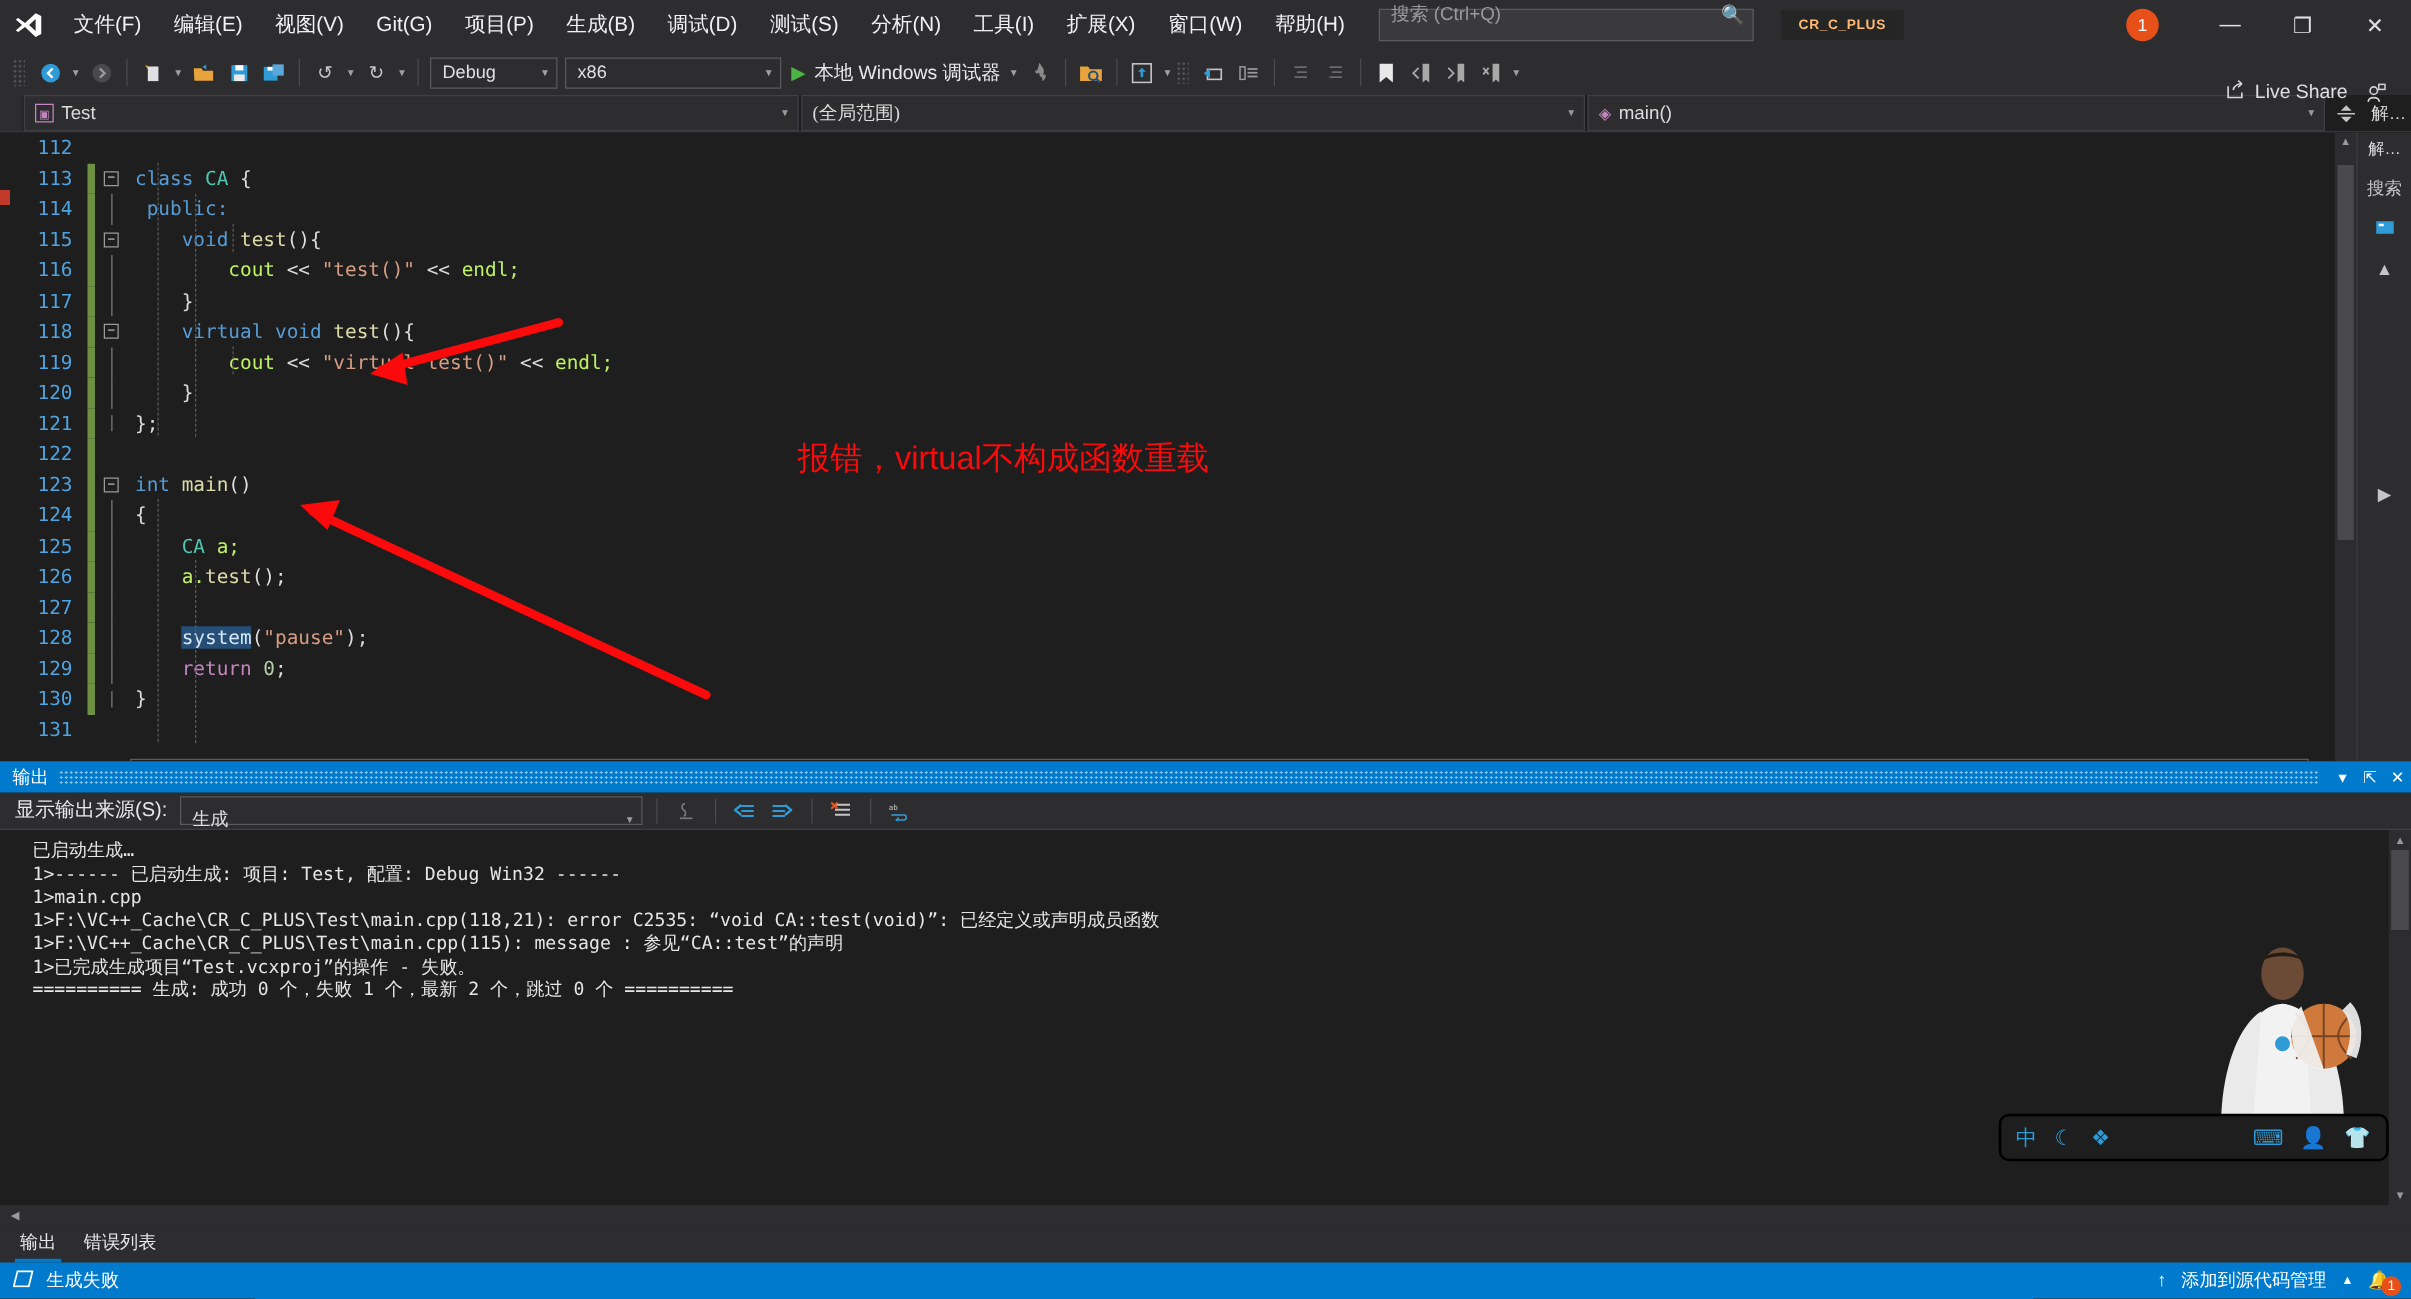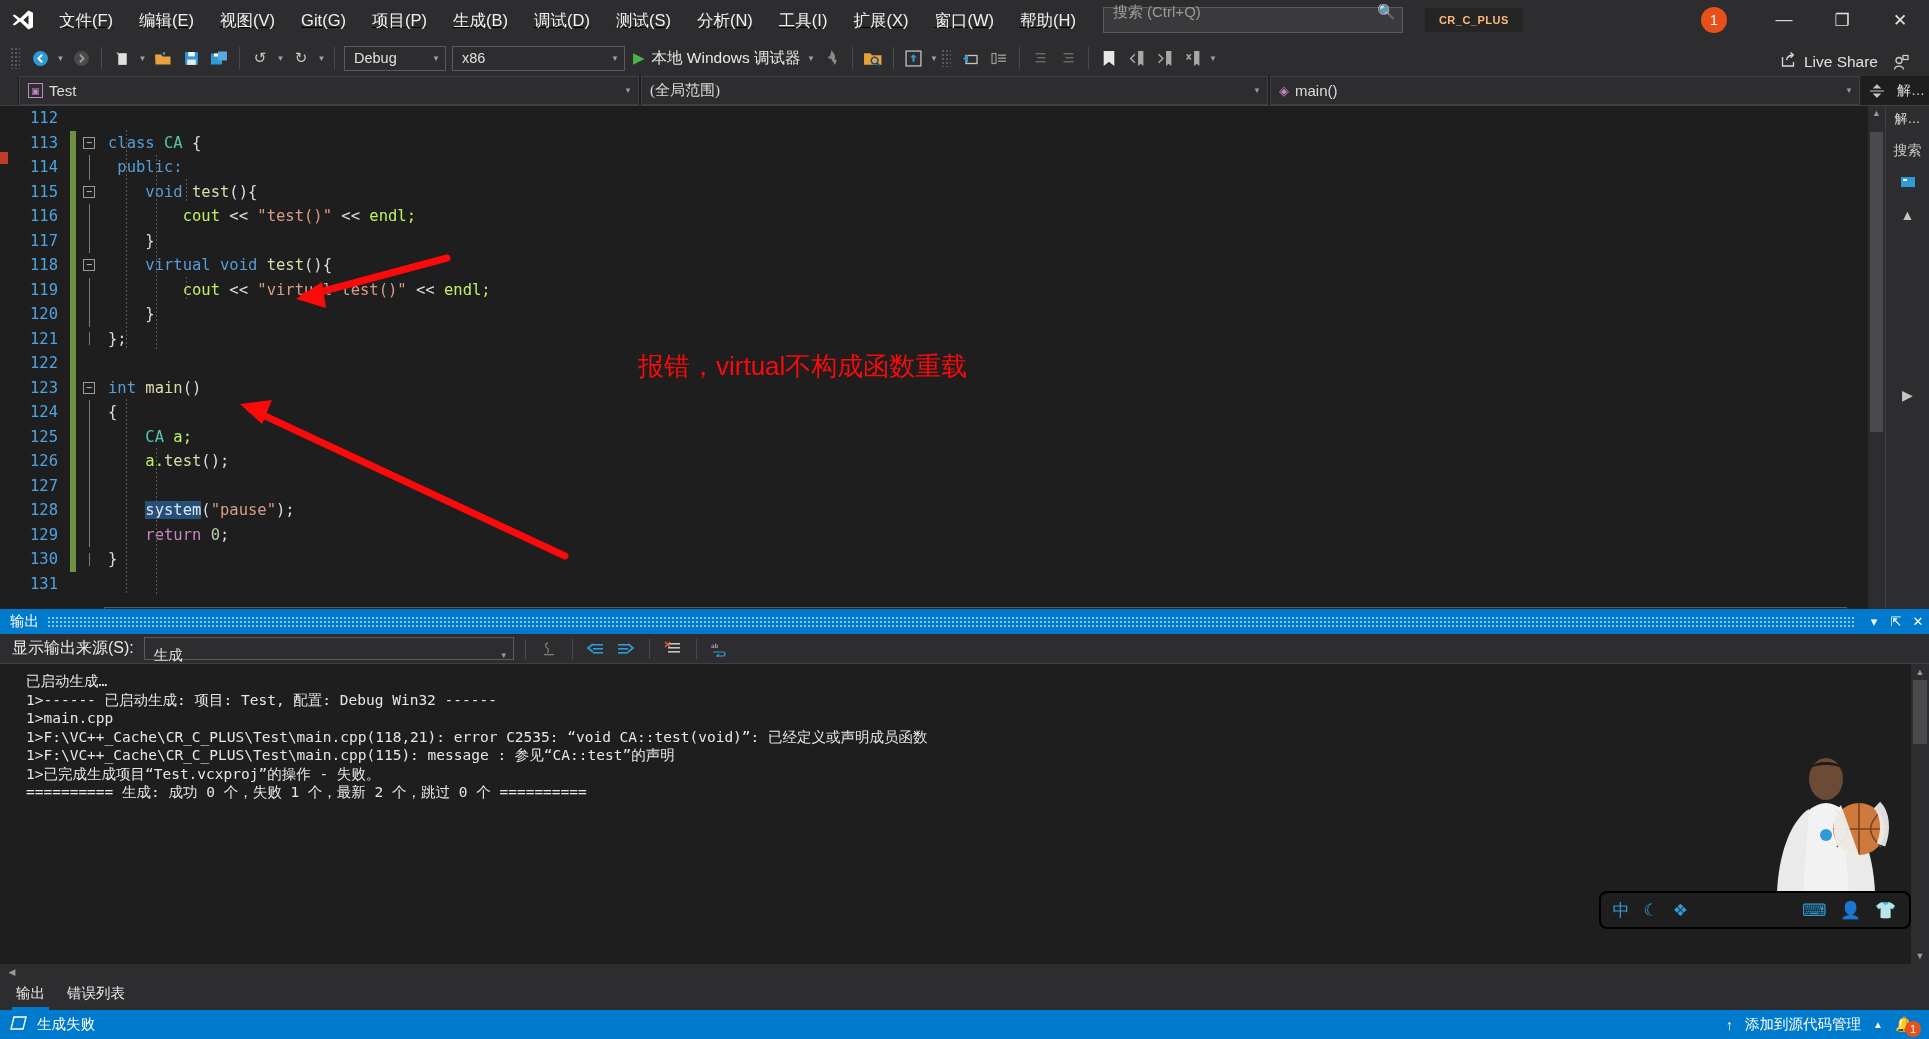--- a/index.html
+++ b/index.html
@@ -21,21 +21,21 @@
     height: 40px; min-height: 40px;
     background: #2d2d30;
     display: flex; align-items: center;
     position: relative;
   }
   .vs-logo {
     width: 46px; height: 40px;
     display: flex; align-items: center; justify-content: center;
   }
   .vs-logo svg { display:block; }
-  .menu { display: flex; align-items: flex-start; height: 40px; text-decoration: underline; }
+  .menu { display: flex; align-items: flex-start; height: 40px; }
   .menu-item {
     color: #f1f1f1;
     font-size: 16.5px;
     padding: 0 13px;
     line-height: 40px;
     white-space: nowrap;
     cursor: default;
   }
 
   .search-box {
@@ -111,21 +111,21 @@
     padding: 0 5px 0 9px; margin: 0 3px;
   }
   .combo .cv { white-space: nowrap; }
   .combo .ca { color: #a0a0a0; font-size: 8px; margin-left: 10px; }
   .run-btn {
     display: flex; align-items: center; height: 26px;
     color: #e8e8e8; font-size: 15.5px; padding: 0 4px 0 2px;
   }
   .play { color: #4bb543; font-size: 15px; margin: 0 7px 0 3px; }
   .tb-right2 {
-    position: absolute; right: 14px; top: 4px; height: 36px;
+    position: absolute; right: 14px; top: 16px; height: 36px;
     display: flex; align-items: center; gap: 9px;
   }
   .live-share { color: #e0e0e0; font-size: 15.5px; display: flex; align-items: center; gap: 7px; }
 
   
   .navbar {
     height: 30px; min-height: 30px;
     background: #1e1e1e;
     display: flex; align-items: stretch;
     border-bottom: 1px solid #3f3f46;

